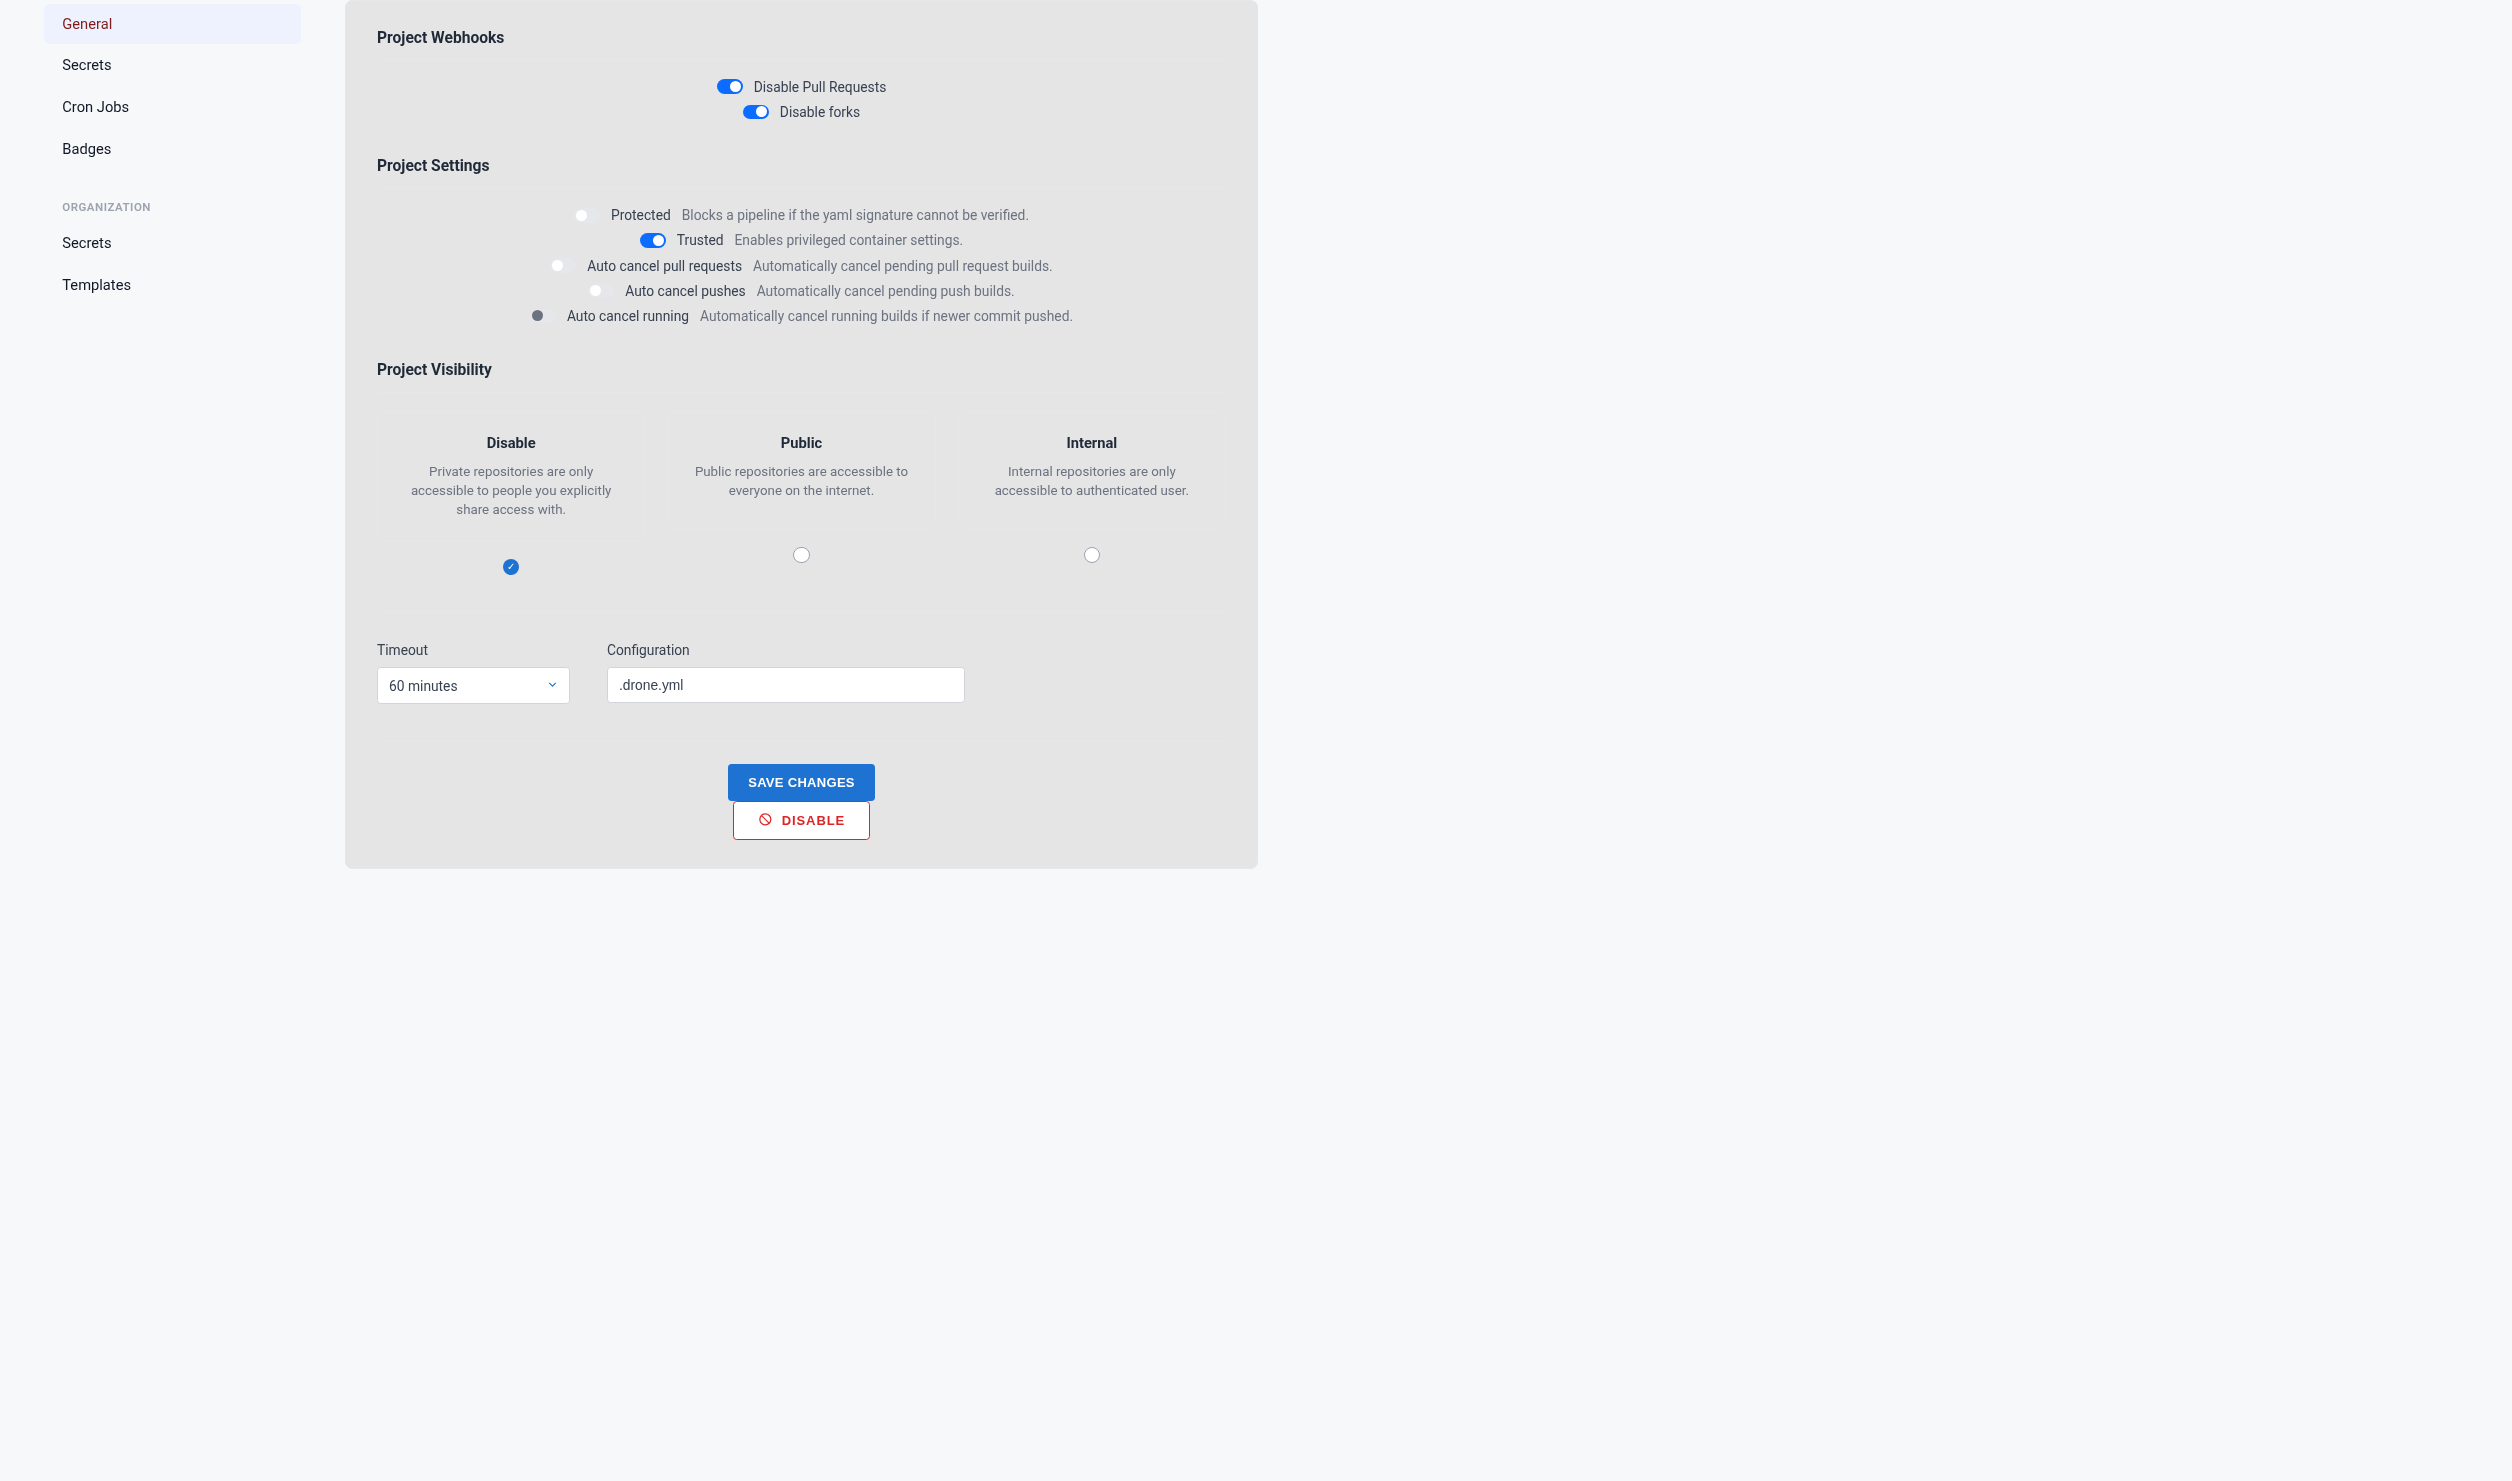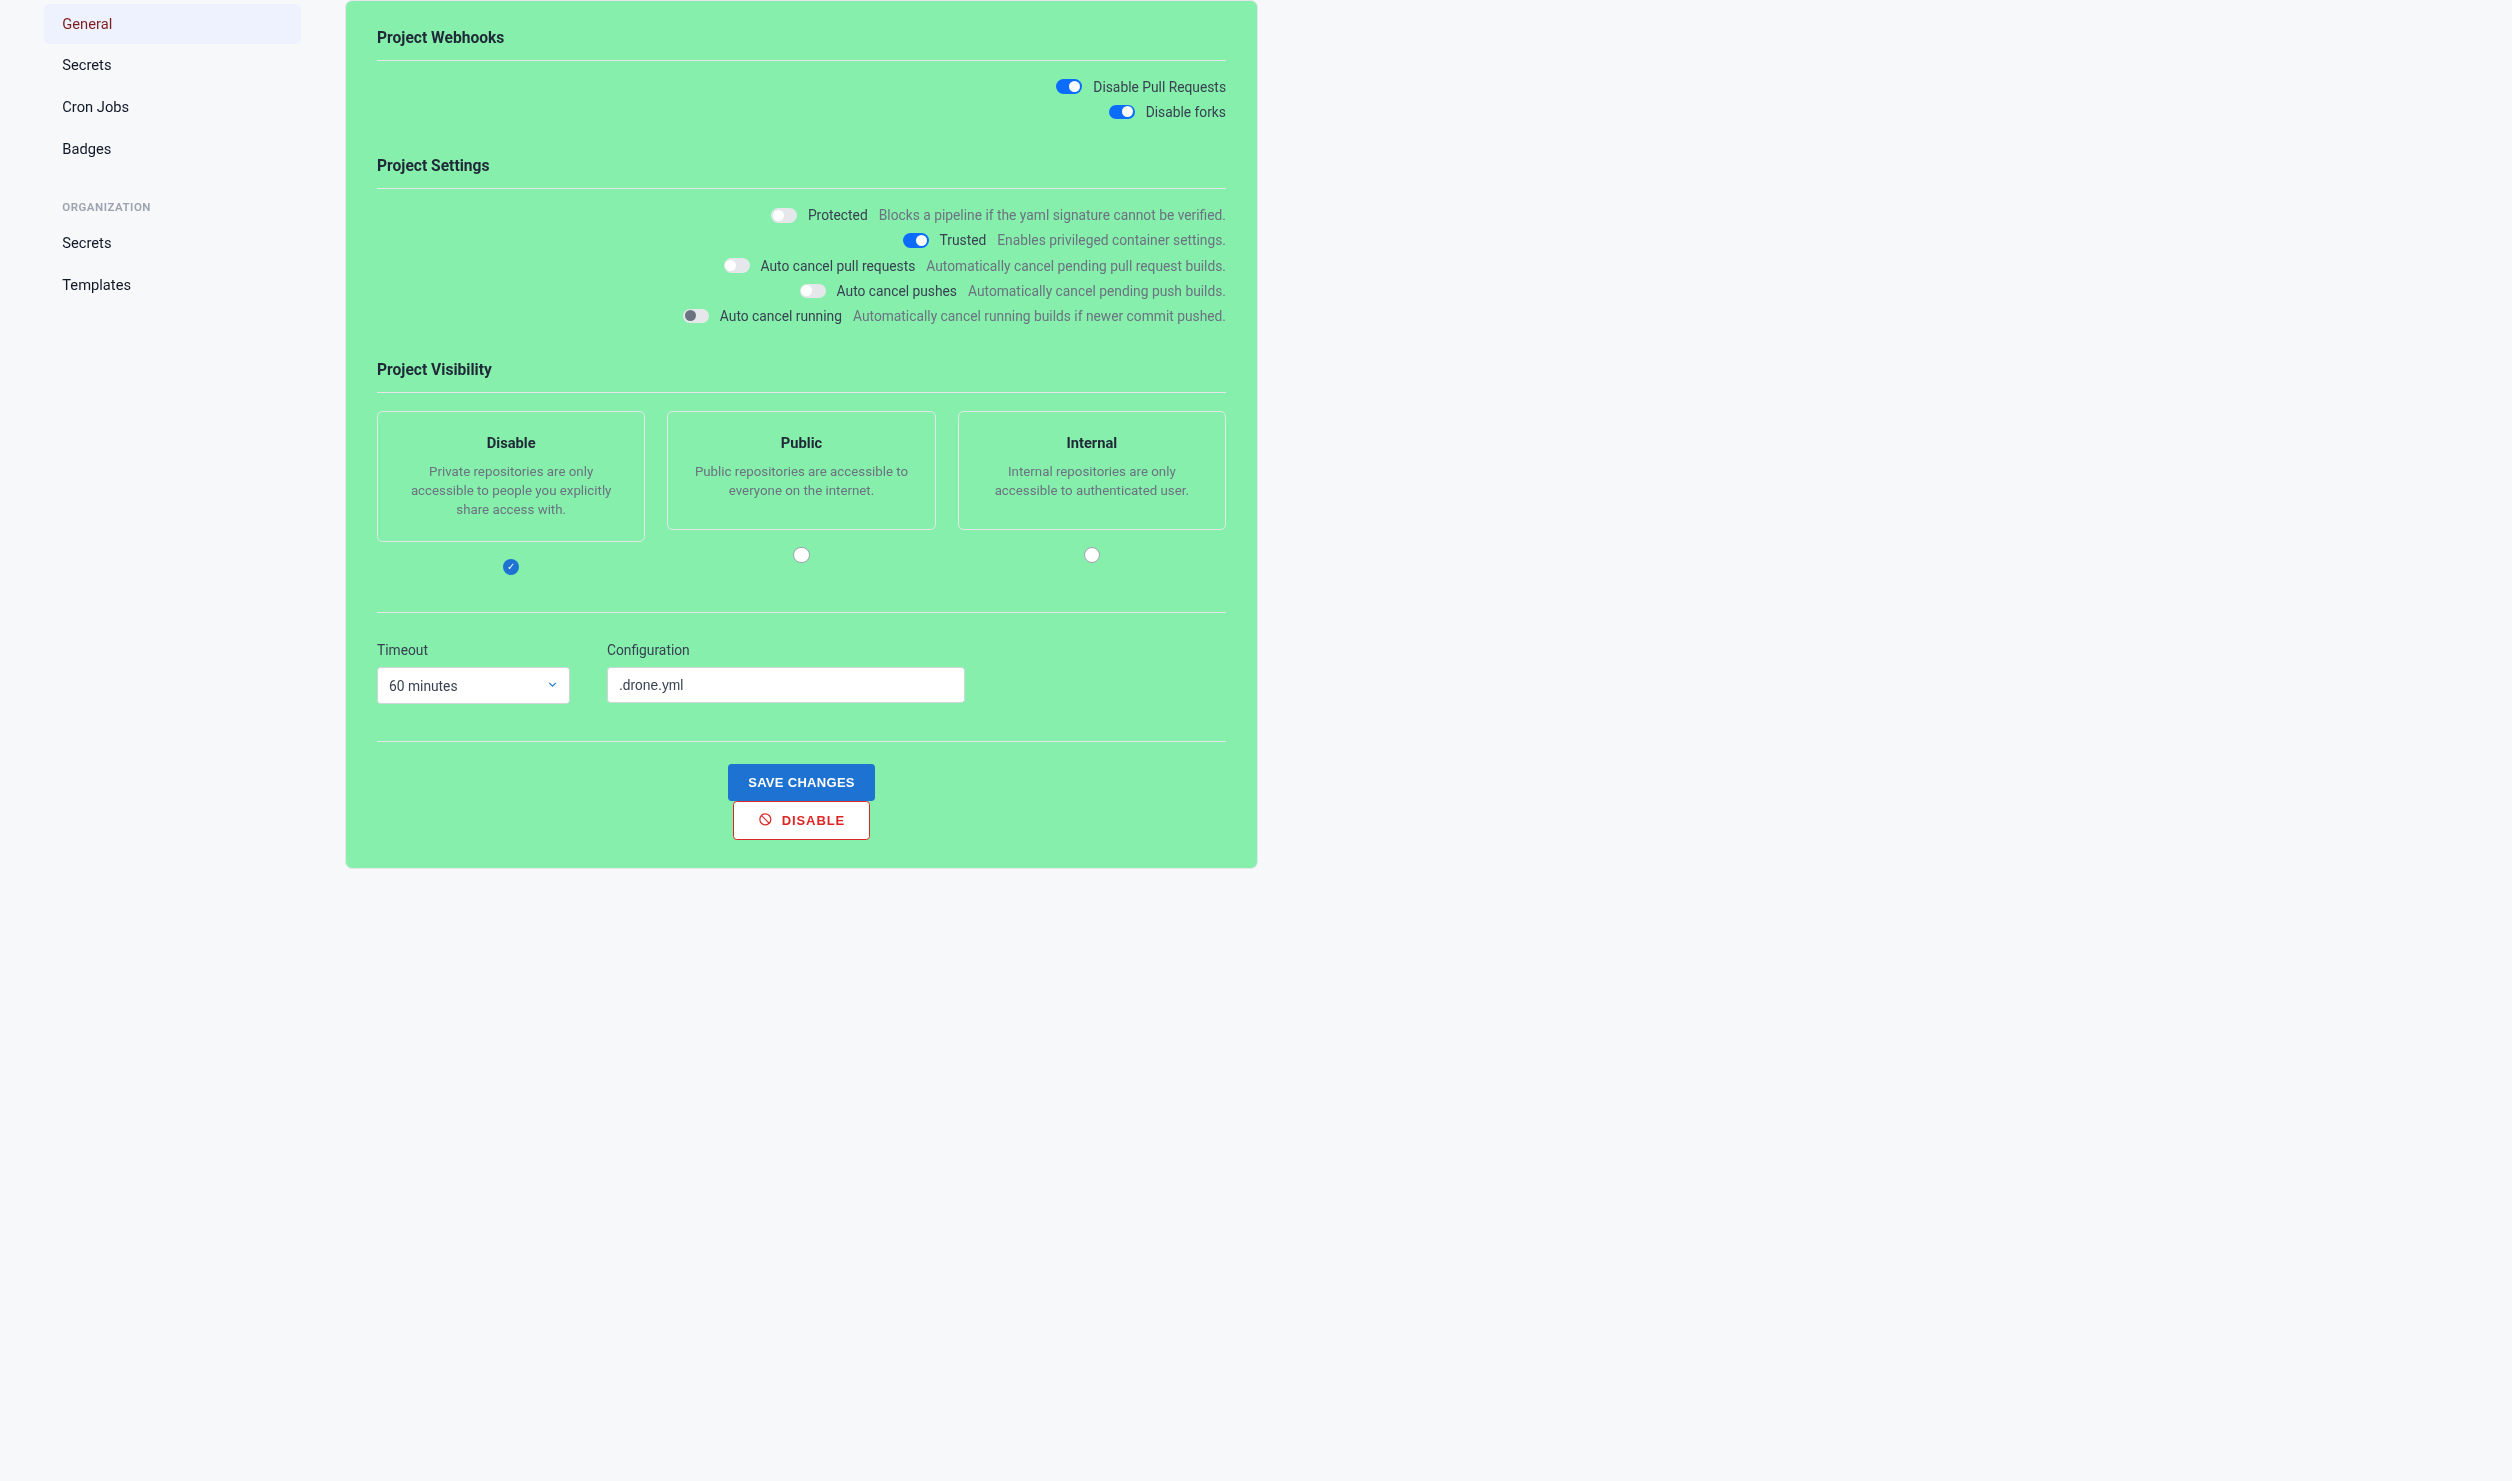--- a/index.html
+++ b/index.html
@@ -38,41 +38,41 @@
   .sidebar-section-label {
     padding: 29px 18.3px 9.2px 18.3px;
     font-size: 11.5px;
     letter-spacing: 0.5px;
     color: #9ca3af;
     font-weight: 600;
   }
   
   .panel {
     flex: 1;
-    background: #86efac;
+    background: #e5e5e5;
     border: 0.9px solid #e5e7eb;
     border-radius: 7.3px;
     padding: 27.5px 31px 27.5px 31px;
   }
   .section-title {
     font-size: 15.6px;
     font-weight: 700;
     color: #1f2937;
     margin-bottom: 13px;
   }
   .divider {
     border: none;
     border-top: 0.9px solid #e5e7eb;
     margin-bottom: 18.3px;
   }
   .block { margin-bottom: 37px; }
   .toggle-row {
     display: flex;
     align-items: center;
-    justify-content: flex-end;
+    justify-content: center;
     gap: 11px;
     margin-bottom: 9.2px;
   }
   .toggle-left {
     display: flex;
     align-items: center;
     gap: 11px;
   }
   .toggle-label {
     font-size: 13.8px;

